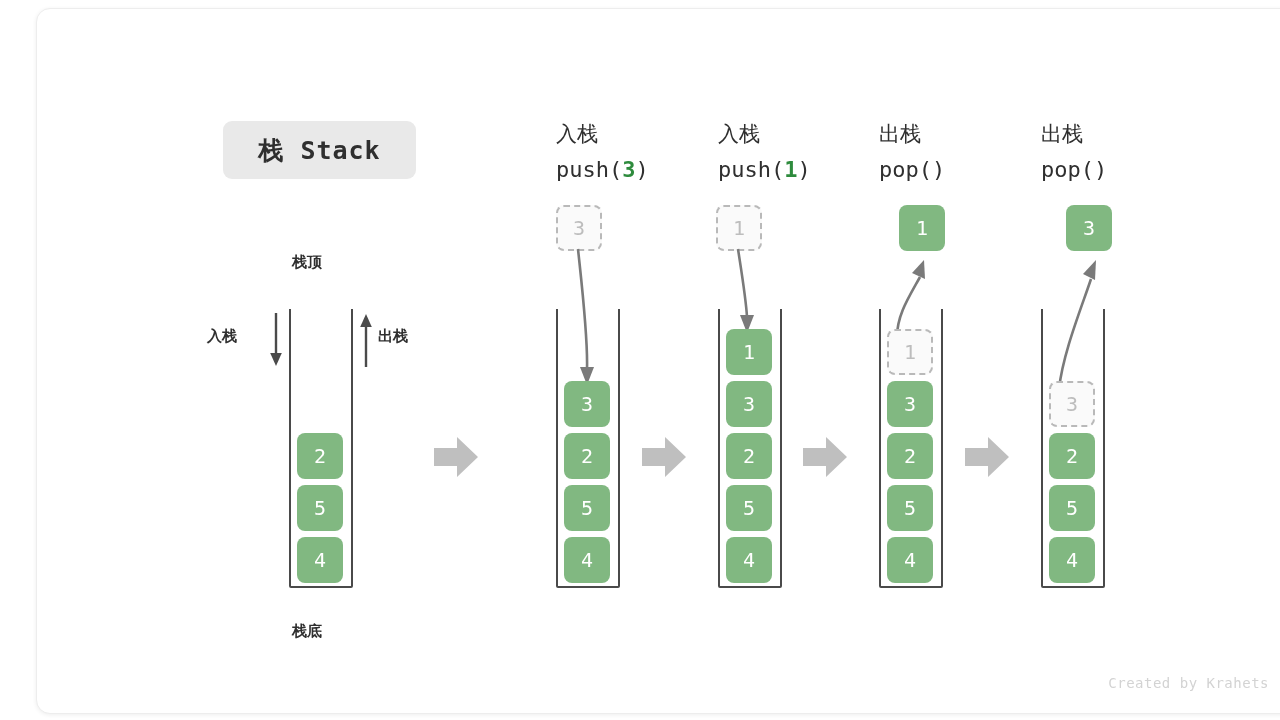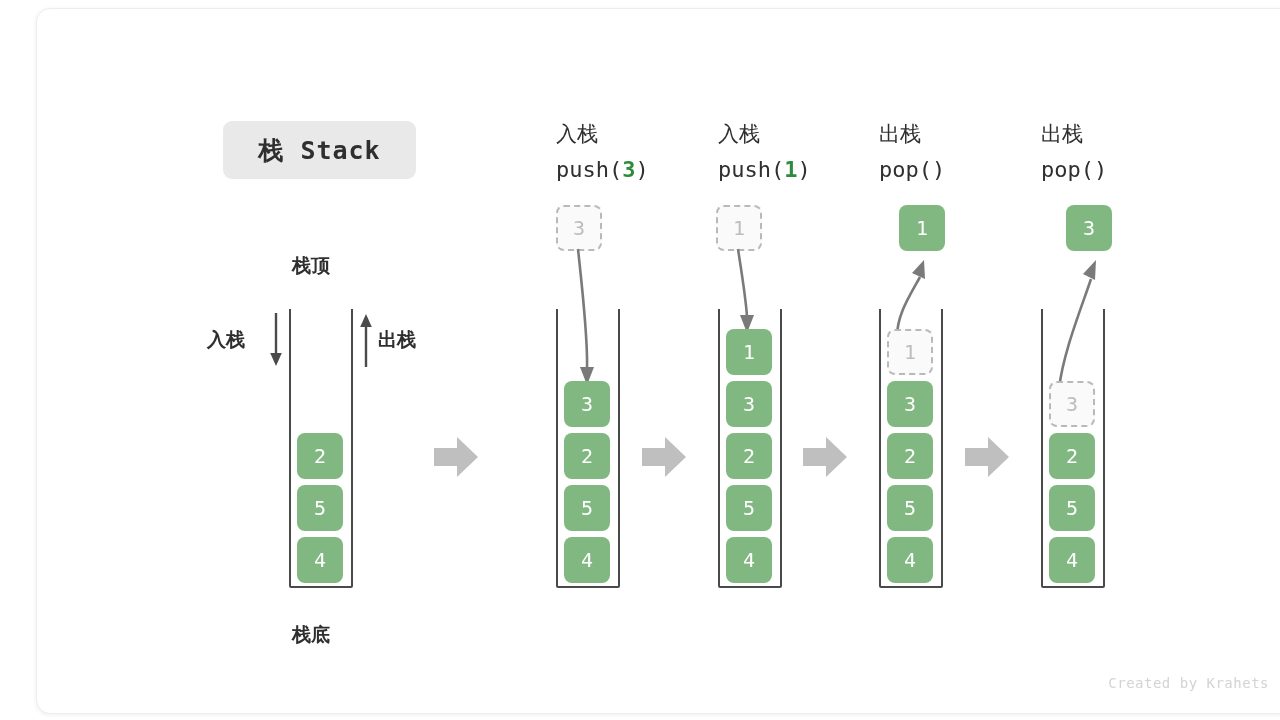--- a/index.html
+++ b/index.html
@@ -20,21 +20,21 @@
     left:186px; top:112px; width:193px; height:58px;
     background:#e9e9e9; border-radius:9px;
     display:flex; align-items:center; justify-content:center;
     font-family:"DejaVu Sans Mono","Liberation Mono",monospace;
     font-size:25px; font-weight:bold; color:#2f2f2f; letter-spacing:1px;
   }
 
   
   .cjk-label{
     font-family:"DejaVu Sans","Liberation Sans",sans-serif;
-    font-weight:bold; font-size:19px; color:#2f2f2f; white-space:nowrap;
+    font-weight:bold; font-size:15px; color:#2f2f2f; white-space:nowrap;
   }
   #label-top{left:255px; top:244px;}
   #label-bottom{left:255px; top:613px;}
   #label-push{left:170px; top:318px;}
   #label-pop{left:341px; top:318px;}
 
   
   .col-head{
     font-family:"DejaVu Sans Mono","Liberation Mono",monospace;
     font-size:22px; color:#2f2f2f; line-height:36px; white-space:nowrap;

